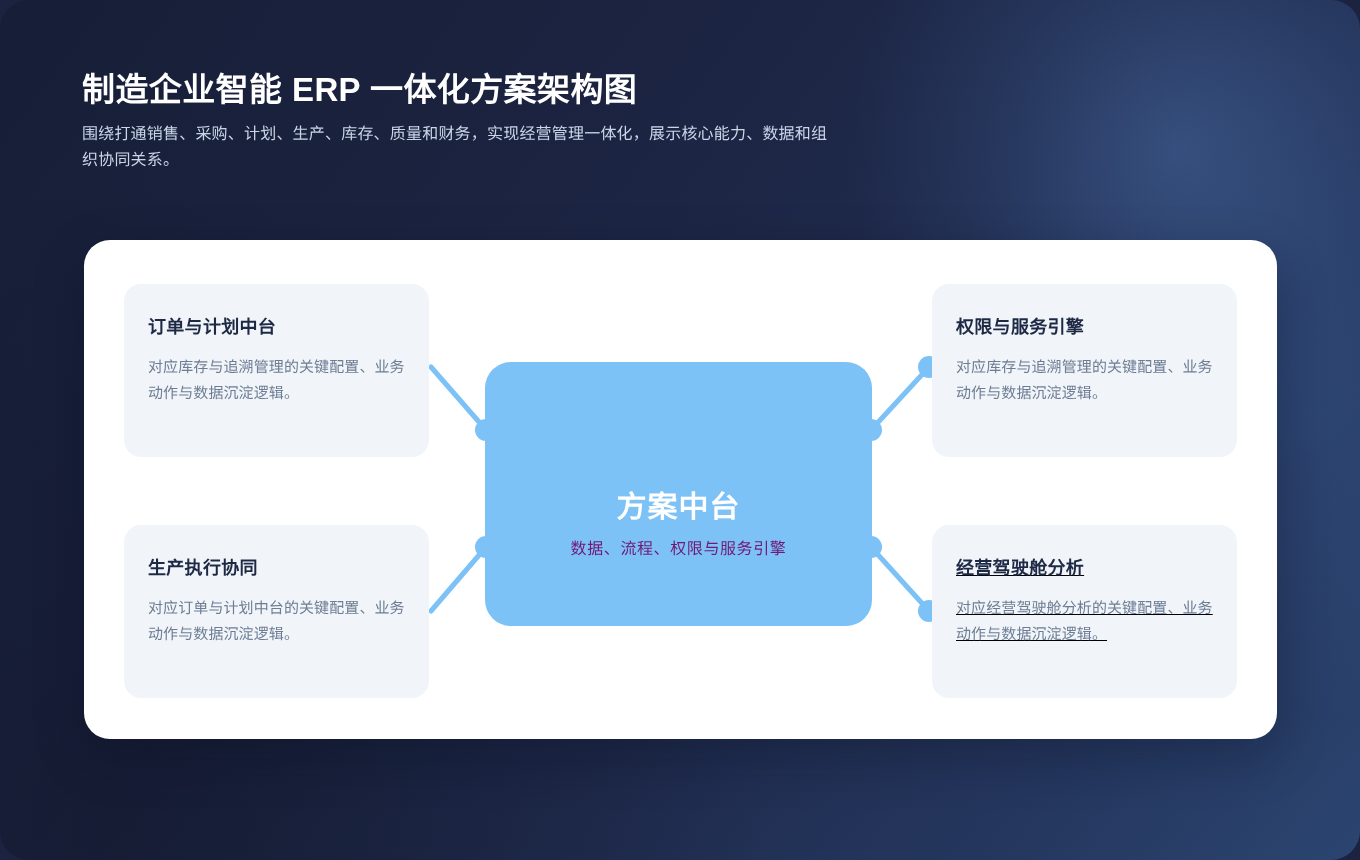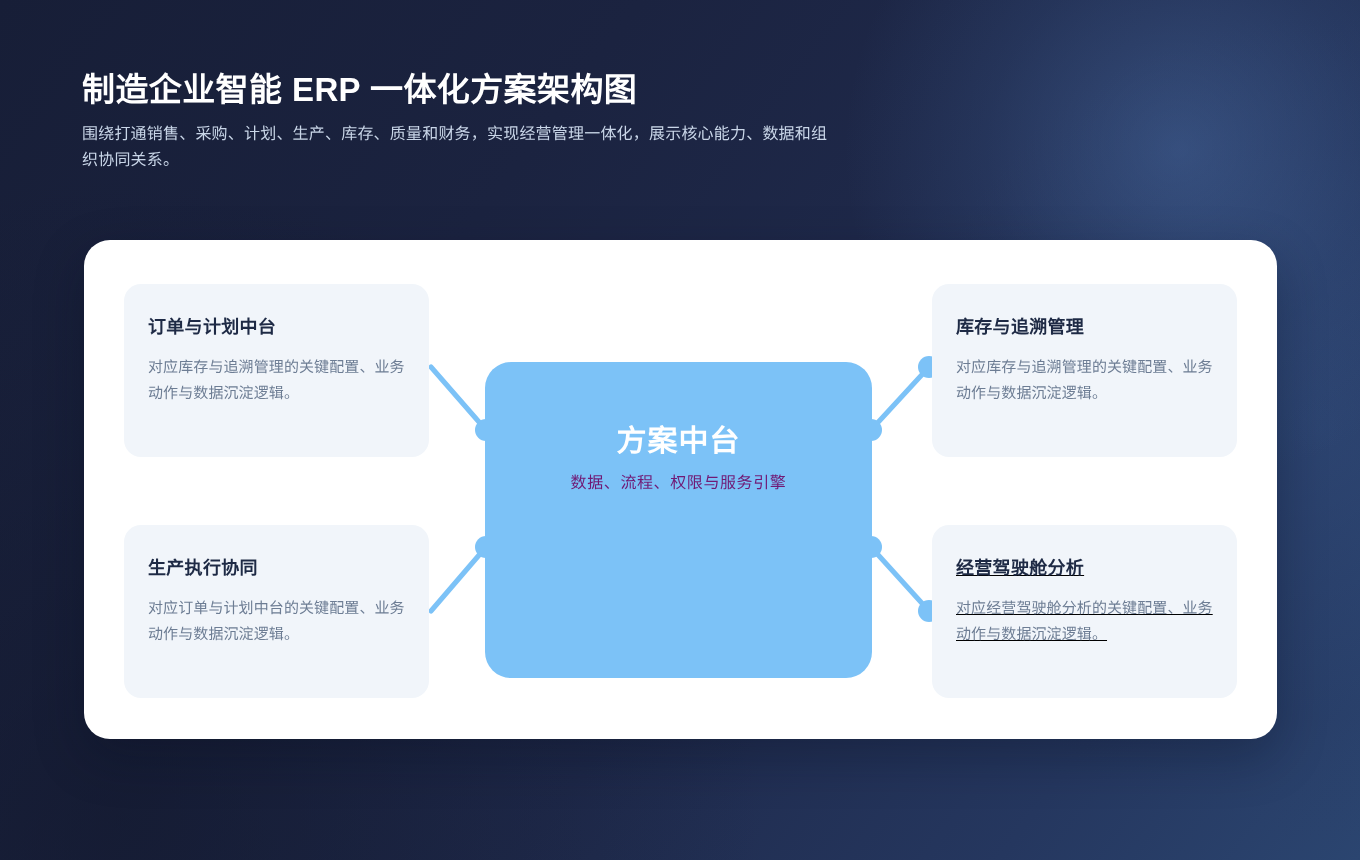--- a/index.html
+++ b/index.html
@@ -18,20 +18,21 @@
   
   .page {
     position: relative;
     width: 1360px;
     height: 860px;
     background:
       radial-gradient(circle 430px at 1180px 150px, rgba(86,128,190,0.40) 0%, rgba(70,108,166,0.18) 45%, rgba(27,35,64,0.0) 78%),
       radial-gradient(circle 520px at 1320px 430px, rgba(60,96,150,0.30) 0%, rgba(40,60,105,0.10) 55%, rgba(27,35,64,0.0) 80%),
       linear-gradient(127deg, #171e37 0%, #1b2340 32%, #1f2a4c 58%, #25375f 82%, #2b4570 100%);
     overflow: hidden;
+    border-radius: 29px;
   }
   .page::after {
     
     content: "";
     position: absolute;
     inset: 0;
     background: radial-gradient(circle 900px at 120px 820px, rgba(16,21,40,0.55) 0%, rgba(16,21,40,0.18) 45%, rgba(16,21,40,0) 72%);
     pointer-events: none;
   }
 
@@ -114,28 +115,28 @@
     color: #6d7d94;
     letter-spacing: 0.1px;
   }
 
   
   .hub {
     position: absolute;
     left: 401px;
     top: 122px;
     width: 387px;
-    height: 316px;
+    height: 264px;
     background: #7cc2f7;
     border-radius: 26px;
     z-index: 3;
     display: flex;
     flex-direction: column;
     align-items: center;
-    justify-content: flex-start;
+    justify-content: center;
     padding-top: 59px;
     box-sizing: border-box;
   }
   .hub-title {
     margin: 0;
     font-size: 30px;
     line-height: 40px;
     font-weight: bold;
     color: #ffffff;
     letter-spacing: 1px;
@@ -178,21 +179,21 @@
       <circle cx="845" cy="127" r="11" fill="#7cc2f7"></circle>
       <circle cx="845" cy="371" r="11" fill="#7cc2f7"></circle>
     </svg>
 
     <div class="card card-tl">
       <h2 class="card-title">订单与计划中台</h2>
       <p class="card-desc">对应库存与追溯管理的关键配置、业务动作与数据沉淀逻辑。</p>
     </div>
 
     <div class="card card-tr">
-      <h2 class="card-title">库存与追溯管理</h2>
+      <h2 class="card-title">权限与服务引擎</h2>
       <p class="card-desc">对应库存与追溯管理的关键配置、业务动作与数据沉淀逻辑。</p>
     </div>
 
     <div class="card card-bl">
       <h2 class="card-title">生产执行协同</h2>
       <p class="card-desc">对应订单与计划中台的关键配置、业务动作与数据沉淀逻辑。</p>
     </div>
 
     <div class="card card-br">
       <h2 class="card-title">经营驾驶舱分析</h2>

